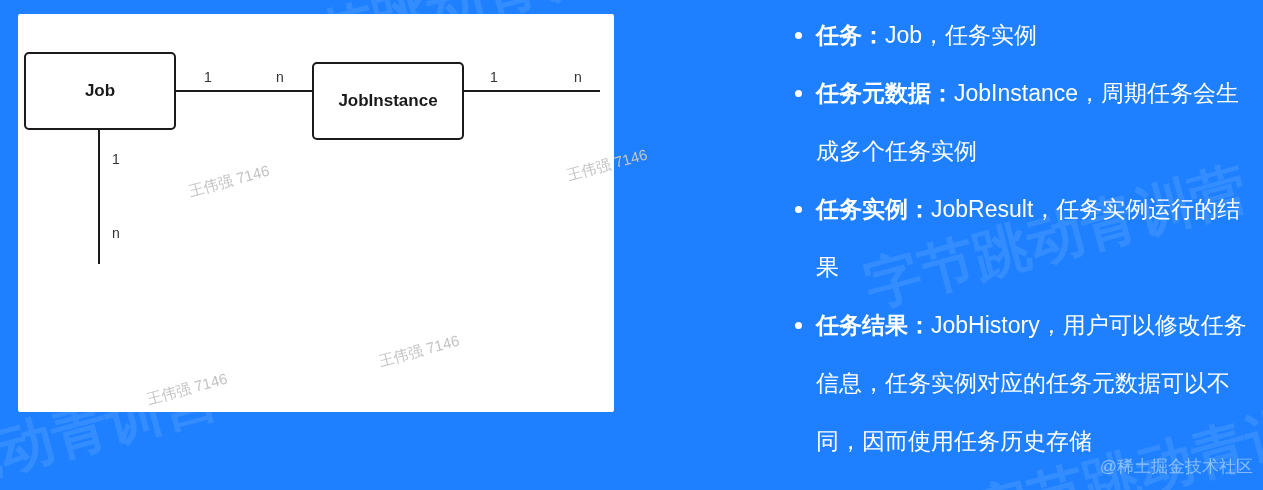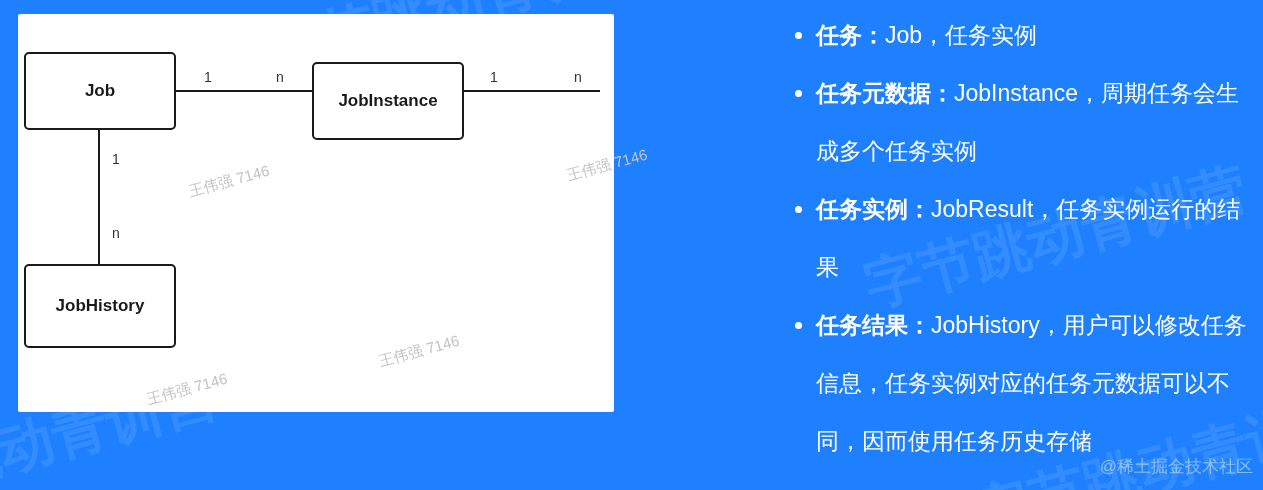--- a/index.html
+++ b/index.html
@@ -123,23 +123,20 @@
   <div class="bg-watermark" style="left:970px; top:428px;">字节跳动青训营</div>
 
   <div class="panel">
 
     <div class="node node-job">
       <span>Job</span>
     </div>
     <div class="node node-jobinstance">
       <span>JobInstance</span>
     </div>
-    <div class="node node-jobhistory">
-      <span>JobHistory</span>
-    </div>
 
     <div class="edge-line edge-h1"></div>
     <div class="edge-line edge-h2"></div>
     <div class="edge-line edge-v1"></div>
 
     <span class="edge-label lbl-e1-from">1</span>
     <span class="edge-label lbl-e1-to">n</span>
     <span class="edge-label lbl-e2-from">1</span>
     <span class="edge-label lbl-e2-to">n</span>
     <span class="edge-label lbl-e3-from">1</span>

